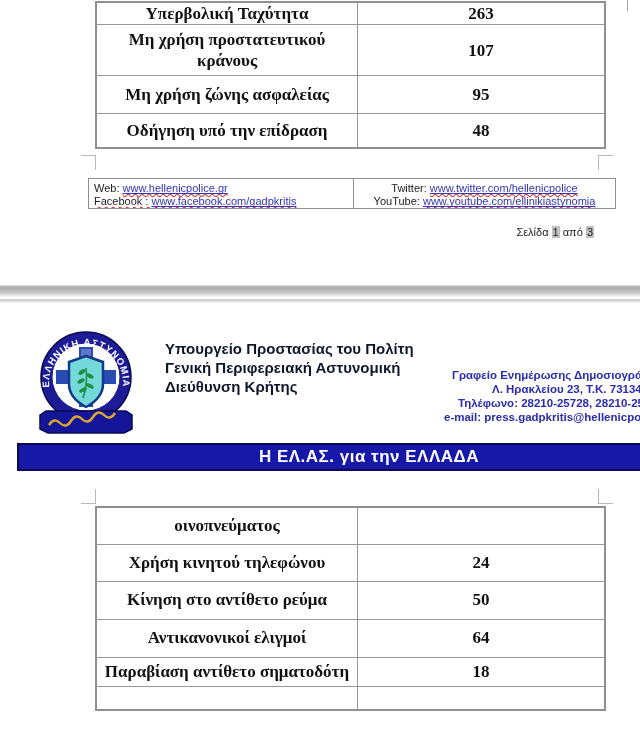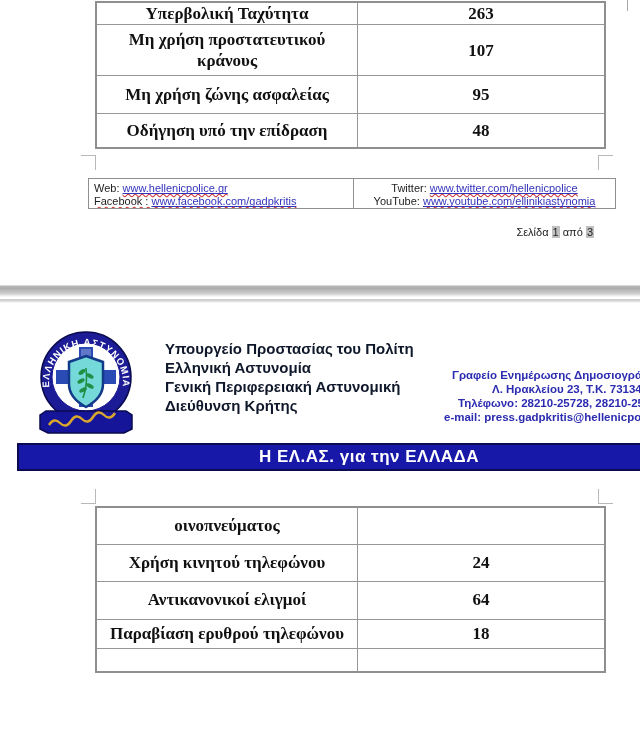--- a/index.html
+++ b/index.html
@@ -156,21 +156,20 @@
   </text>
 
   <g>
     <path d="M4,85 L10,81 L90,81 L96,85 L96,99 L88,103 L12,103 L4,99 Z" fill="#15159a" stroke="#0a0a50" stroke-width="1.5"></path>
     <path d="M13,95 q5,-8 11,-2 t11,-2 t11,-2 t11,-2 t11,-2 t11,-2" stroke="#d9a62e" stroke-width="2.4" fill="none"></path>
   </g>
 </svg>
 
 <div id="ministry-block">
   <div>Υπουργείο Προστασίας του Πολίτη</div>
-  <div>Ελληνική Αστυνομία</div>
   <div>Γενική Περιφερειακή Αστυνομική</div>
   <div>Διεύθυνση Κρήτης</div>
 </div>
 
 <div id="contact-1" class="contact-line">Γραφείο Ενημέρωσης Δημοσιογράφ</div>
 <div id="contact-2" class="contact-line">Λ. Ηρακλείου 23, Τ.Κ. 73134, Χ</div>
 <div id="contact-3" class="contact-line">Τηλέφωνο: 28210-25728, 28210-25</div>
 <div id="contact-4" class="contact-line">e-mail: press.gadpkritis@hellenicpolic</div>
 
 <div id="banner">Η ΕΛ.ΑΣ. για την ΕΛΛΑΔΑ</div>
@@ -182,25 +181,29 @@
   <tbody>
       <tr style="height:37px;">
     <td class="colA">οινοπνεύματος</td>
     <td class="colB"></td>
   </tr>
   <tr style="height:37px;">
     <td>Χρήση κινητού τηλεφώνου</td>
     <td>24</td>
   </tr>
   <tr style="height:38px;">
+    <td>Κίνηση στο αντίθετο ρεύμα</td>
+    <td>50</td>
+  </tr>
+  <tr style="height:38px;">
     <td>Αντικανονικοί ελιγμοί</td>
     <td>64</td>
   </tr>
   <tr style="height:29px;">
-    <td>Παραβίαση ερυθρού τηλεφώνου</td>
+    <td>Παραβίαση αντίθετο σηματοδότη</td>
     <td>18</td>
   </tr>
   <tr style="height:24px;">
     <td></td>
     <td></td>
   </tr>
 </tbody>
   </table>
 
 </body></html>

